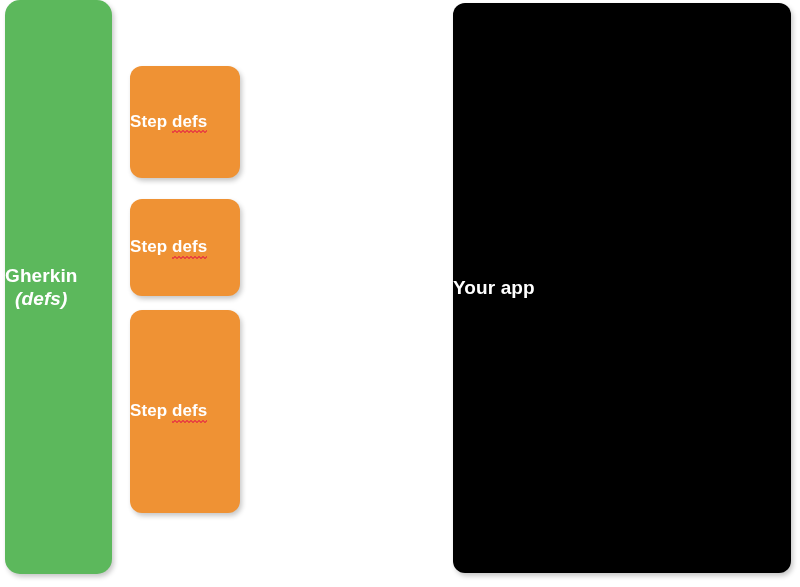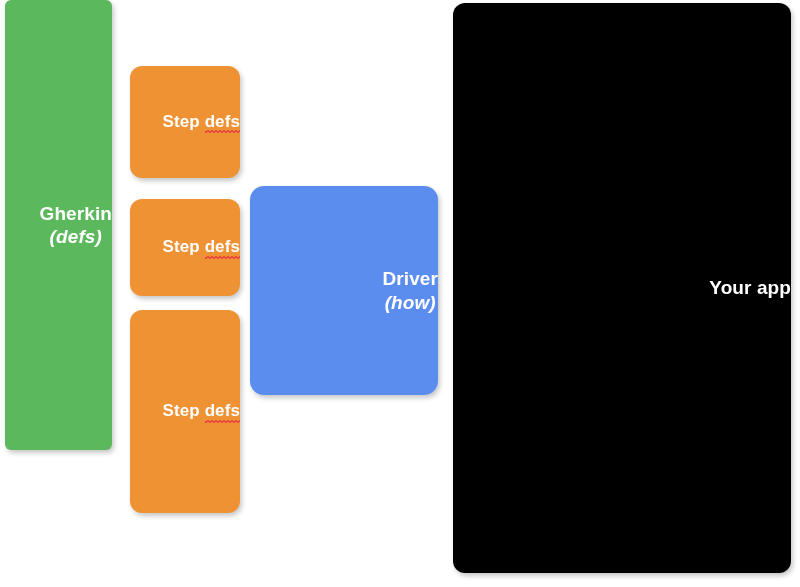--- a/index.html
+++ b/index.html
@@ -16,21 +16,21 @@
     height: 587px;
     background: #ffffff;
     overflow: hidden;
   }
   .box {
     position: absolute;
     border-radius: 12px;
     box-shadow: 2px 3px 5px rgba(0,0,0,0.22);
     display: flex;
     align-items: center;
-    justify-content: flex-end;
+    justify-content: flex-start;
     box-sizing: border-box;
   }
   .box-label {
     color: #ffffff;
     font-weight: bold;
     text-align: center;
     line-height: 1.22;
     letter-spacing: 0.1px;
     user-select: none;
   }
@@ -57,22 +57,22 @@
     background-image:
       linear-gradient(135deg, transparent 0 35%, #e8473f 35% 65%, transparent 65% 100%),
       linear-gradient(45deg, transparent 0 35%, #e8473f 35% 65%, transparent 65% 100%);
     background-size: 4px 3px;
     background-repeat: repeat-x;
     background-position: 0 0, 2px 0;
   }
 
   
   #gherkin-box {
-    left: 5px;  top: 0px;   width: 107px; height: 450px;
-    border-radius: 6px;
+    left: 5px;  top: 0px;   width: 107px; height: 574px;
+    border-radius: 15px;
   }
   #gherkin-box .box-label { font-size: 19px; }
 
   #stepdefs-box-1 { left: 130px; top: 66px;  width: 110px; height: 112px; }
   #stepdefs-box-2 { left: 130px; top: 199px; width: 110px; height: 97px;  }
   #stepdefs-box-3 { left: 130px; top: 310px; width: 110px; height: 203px; }
   .stepdefs .box-label { font-size: 17px; }
 
   #driver-box { left: 250px; top: 186px; width: 188px; height: 209px; border-radius: 14px; }
   #driver-box .box-label { font-size: 19px; }
@@ -103,26 +103,20 @@
       <span class="line-main"><span>Step </span><span class="misspelled">defs</span></span>
     </div>
   </div>
 
   <div class="box stepdefs" id="stepdefs-box-3" style="background:#ef9234;">
     <div class="box-label">
       <span class="line-main"><span>Step </span><span class="misspelled">defs</span></span>
     </div>
   </div>
 
-  <div class="box" id="driver-box" style="background:#5b8def;">
-    <div class="box-label">
-      <span class="line-main">Driver</span>
-      <span class="line-sub">(how)</span>
-    </div>
-  </div>
 
   <div class="box" id="yourapp-box" style="background:#000000;">
     <div class="box-label">
       <span class="line-main">Your app</span>
     </div>
   </div>
 
 </div>
 
 </body></html>

